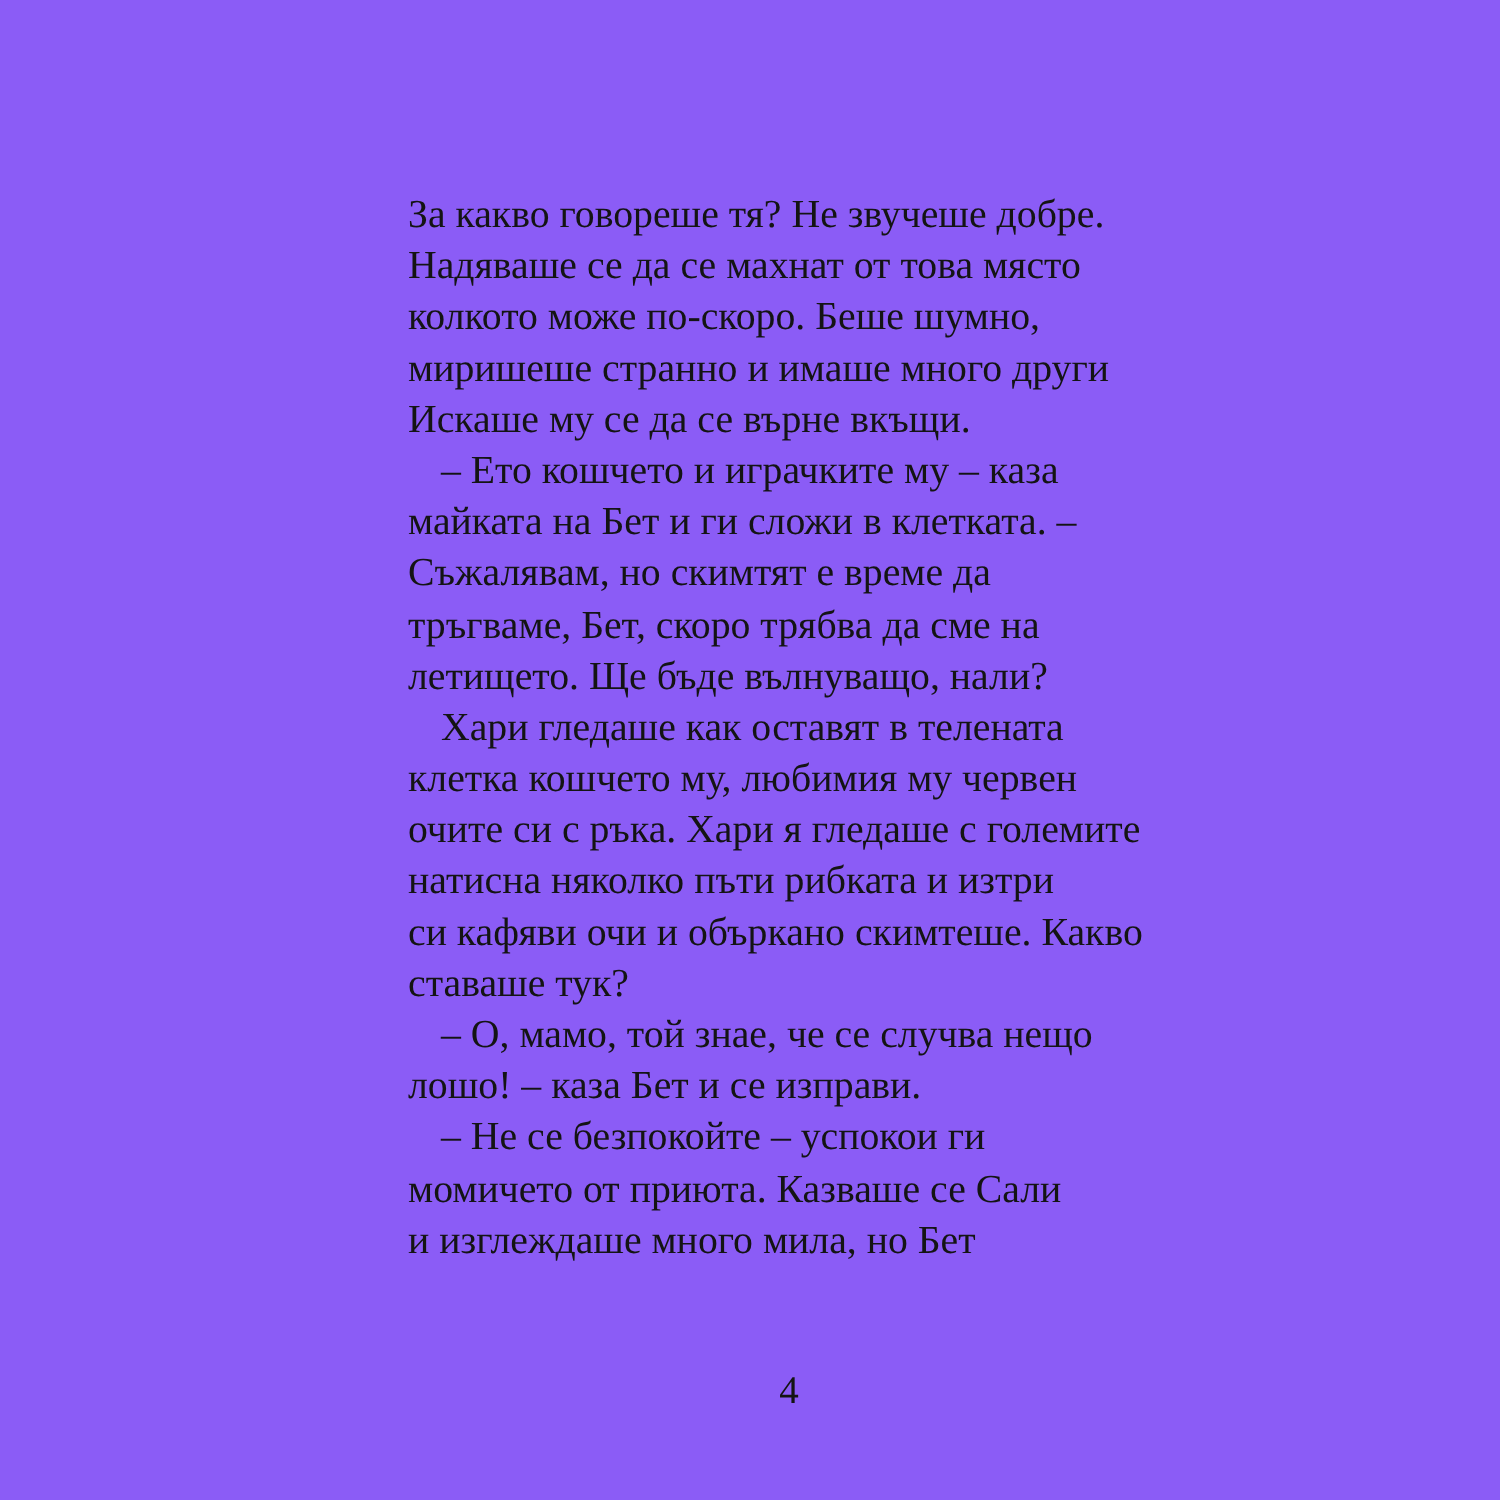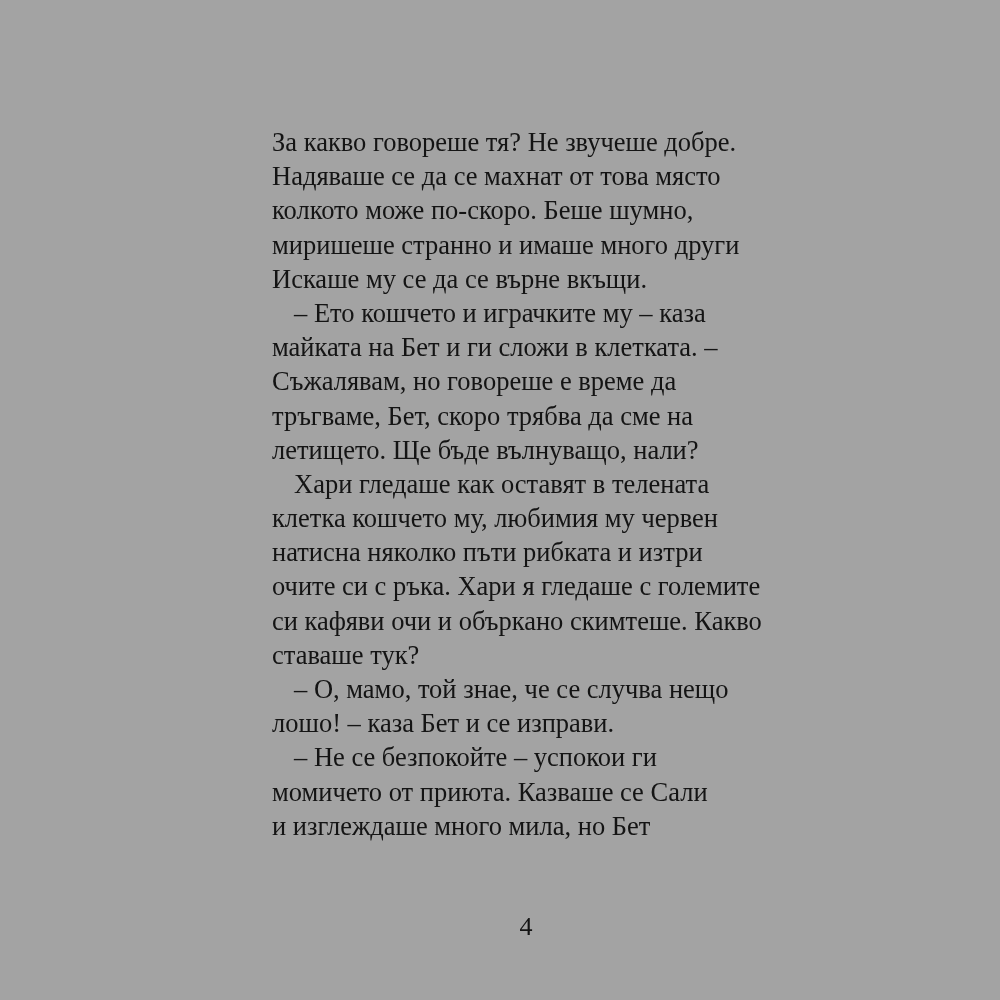--- a/index.html
+++ b/index.html
@@ -10,21 +10,21 @@
     body {
       width: 1000px;
       height: 1000px;
       position: relative;
       overflow: hidden;
     }
     .page {
       position: absolute;
       left: 0; top: 0;
       width: 1000px; height: 1000px;
-      background: #a3a3a3;
+      background: #8b5cf6;
       text-decoration: underline;
     }
     .text-block {
       position: absolute;
       left: 272px;
       top: 125px;
       width: 490px;
       font-family: "Liberation Serif", "DejaVu Serif", serif;
       font-size: 26.5px;
       line-height: 34.2px;
@@ -55,27 +55,27 @@
 
 <div class="page">
   <div class="text-block">
     <span class="line">За какво говореше тя? Не звучеше добре.</span>
     <span class="line">Надяваше се да се махнат от това място</span>
     <span class="line">колкото може по-скоро. Беше шумно,</span>
     <span class="line">миришеше странно и имаше много други</span>
     <span class="line">Искаше му се да се върне вкъщи.</span>
     <span class="line indent">– Ето кошчето и играчките му – каза</span>
     <span class="line">майката на Бет и ги сложи в клетката. –</span>
-    <span class="line">Съжалявам, но говореше е време да</span>
+    <span class="line">Съжалявам, но скимтят е време да</span>
     <span class="line">тръгваме, Бет, скоро трябва да сме на</span>
     <span class="line">летището. Ще бъде вълнуващо, нали?</span>
     <span class="line indent">Хари гледаше как оставят в телената</span>
     <span class="line">клетка кошчето му, любимия му червен</span>
+    <span class="line">очите си с ръка. Хари я гледаше с големите</span>
     <span class="line">натисна няколко пъти рибката и изтри</span>
-    <span class="line">очите си с ръка. Хари я гледаше с големите</span>
     <span class="line">си кафяви очи и объркано скимтеше. Какво</span>
     <span class="line">ставаше тук?</span>
     <span class="line indent">– О, мамо, той знае, че се случва нещо</span>
     <span class="line">лошо! – каза Бет и се изправи.</span>
     <span class="line indent">– Не се безпокойте – успокои ги</span>
     <span class="line">момичето от приюта. Казваше се Сали</span>
     <span class="line">и изглеждаше много мила, но Бет</span>
   </div>
   <div class="page-number">4</div>
 </div>

